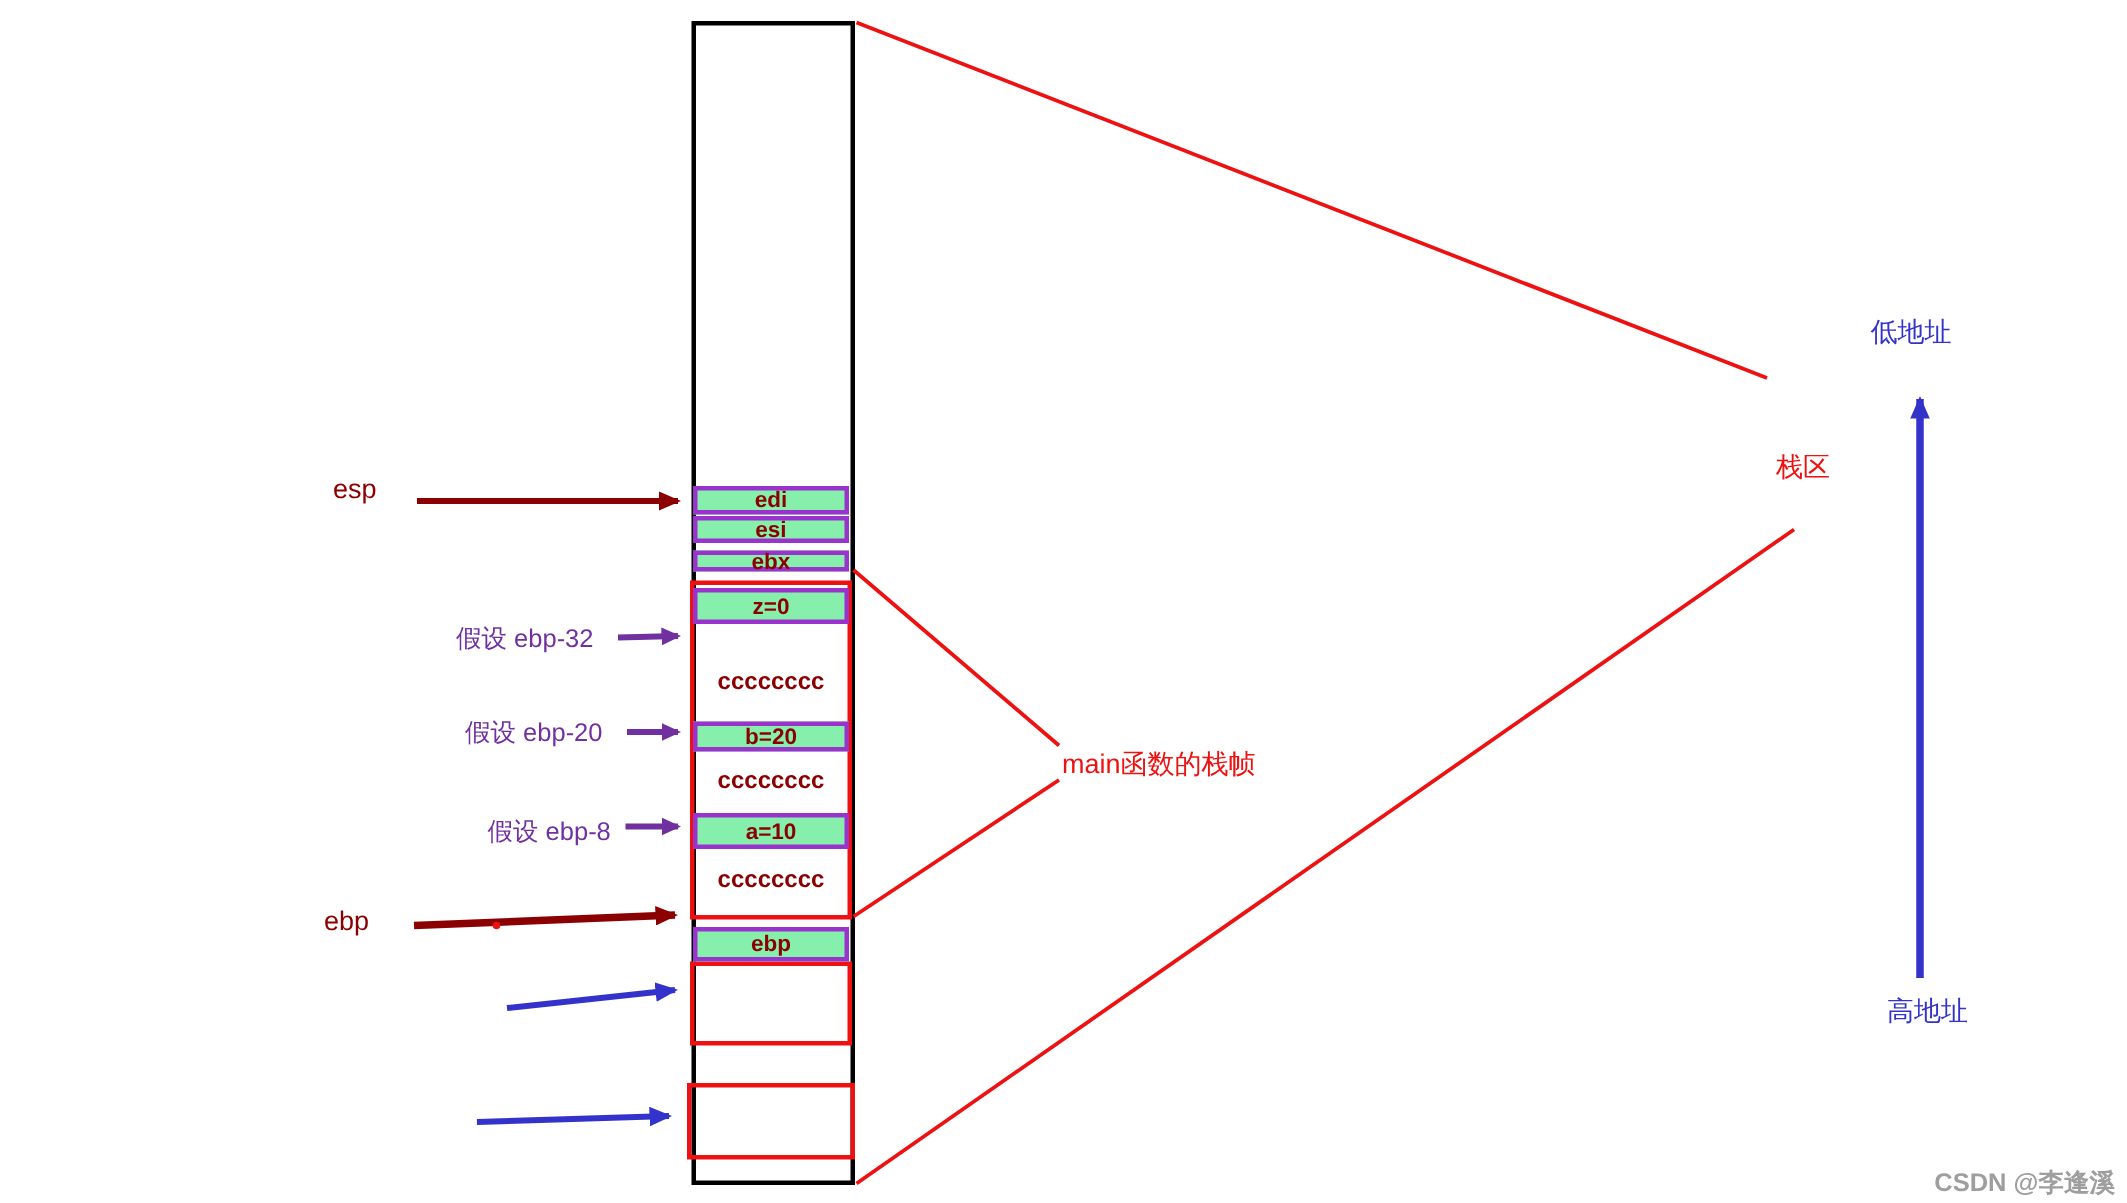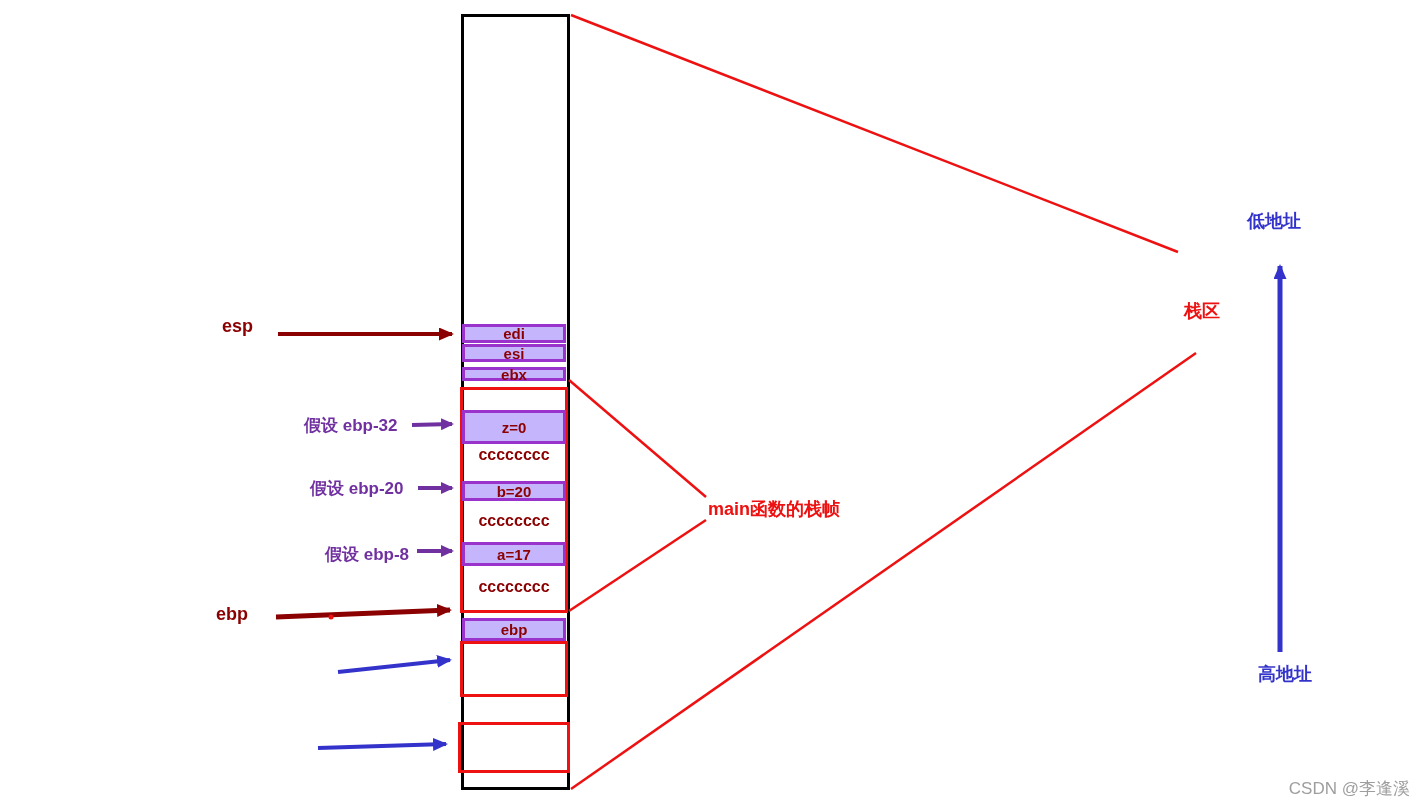--- a/index.html
+++ b/index.html
@@ -12,36 +12,36 @@
     border:3px solid var(--black,#000);background:#fff;box-sizing:content-box;
   }
   .redbox{
     position:absolute;border:3px solid var(--red,#ee1111);box-sizing:border-box;background:transparent;
   }
   .rb-main{left:460px;top:387px;width:108px;height:226px;}
   .rb-b2{left:460px;top:641px;width:108px;height:56px;}
   .rb-b3{left:458px;top:722px;width:112px;height:51px;}
   .cell{
     position:absolute;left:462px;width:104px;box-sizing:border-box;
-    border:3px solid var(--purple,#9933cc);background:#c4b5fd;
+    border:3px solid var(--purple,#9933cc);background:#86efac;
     display:flex;align-items:center;justify-content:center;
     color:var(--maroon,#8b0000);font-weight:bold;font-size:15px;line-height:1;
   }
   .fill{
     position:absolute;left:462px;width:104px;text-align:center;
     color:var(--maroon,#8b0000);font-weight:bold;font-size:16px;
   }
-  .lbl{position:absolute;font-weight:bold;white-space:nowrap;}
+  .lbl{position:absolute;font-weight:normal;white-space:nowrap;}
   .lbl-maroon{color:var(--maroon,#8b0000);font-size:18px;}
   .lbl-purple{color:var(--purple_text,#7030a0);font-size:17px;margin-left:12px;}
   .lbl-blue{color:var(--blue,#3333cc);font-size:17px;}
   .lbl-red{color:var(--red,#ee1111);font-size:18px;}
   .watermark{
     position:absolute;right:8px;bottom:2px;color:var(--gray,#9e9e9e);
-    font-size:17px;font-weight:normal;
+    font-size:17px;font-weight:bold;
   }
   svg.overlay{position:absolute;left:0;top:0;pointer-events:none;}
   .ln-red{stroke:var(--red,#ee1111);stroke-width:2.5;fill:none;}
   .ln-maroon{stroke:var(--maroon,#8b0000);fill:none;}
   .ln-purple{stroke:var(--purple_text,#7030a0);fill:none;}
   .ln-blue{stroke:var(--blue,#3333cc);fill:none;}
   .mk-maroon{fill:var(--maroon,#8b0000);}
   .mk-purple{fill:var(--purple_text,#7030a0);}
   .mk-blue{fill:var(--blue,#3333cc);}
   .dot-red{fill:var(--red,#ee1111);}
@@ -53,23 +53,23 @@
 
   <div class="col"></div>
 
   <div class="redbox rb-main"></div>
   <div class="redbox rb-b2"></div>
   <div class="redbox rb-b3"></div>
 
   <div class="cell" style="top:324px;height:19px;">edi</div>
   <div class="cell" style="top:344px;height:18px;">esi</div>
   <div class="cell" style="top:367px;height:14px;">ebx</div>
-  <div class="cell" style="top:410px;height:34px;">z=0</div>
+  <div class="cell" style="top:392px;height:24px;">z=0</div>
   <div class="cell" style="top:481px;height:20px;">b=20</div>
-  <div class="cell" style="top:542px;height:24px;">a=17</div>
+  <div class="cell" style="top:542px;height:24px;">a=10</div>
   <div class="cell" style="top:618px;height:23px;">ebp</div>
 
   <div class="fill" style="top:446px;">cccccccc</div>
   <div class="fill" style="top:512px;">cccccccc</div>
   <div class="fill" style="top:578px;">cccccccc</div>
 
   <div class="lbl lbl-maroon" style="left:222px;top:316px;">esp</div>
   <div class="lbl lbl-purple" style="left:292px;top:414px;">假设 ebp-32</div>
   <div class="lbl lbl-purple" style="left:298px;top:477px;">假设 ebp-20</div>
   <div class="lbl lbl-purple" style="left:313px;top:543px;">假设 ebp-8</div>

